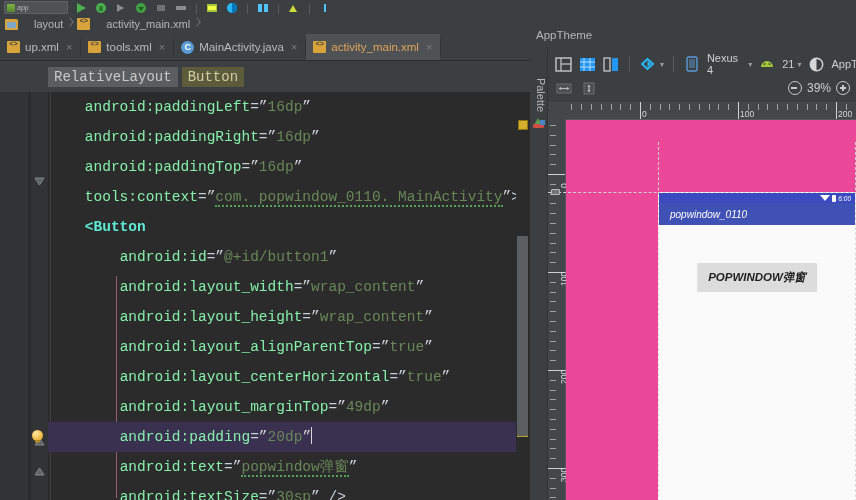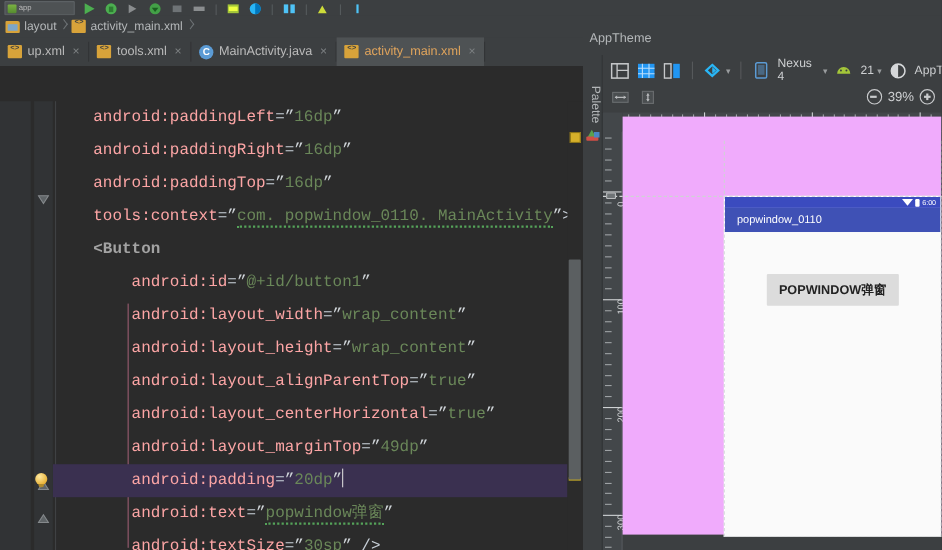--- a/index.html
+++ b/index.html
@@ -28,21 +28,21 @@
   .tb-ico { width: 14px; height: 13px; position: relative; flex: 0 0 auto; }
   .tb-ico svg { position: absolute; left: 0; bottom: 0; }
   .tb-sep { width: 1px; height: 10px; background: #555a5c; margin: 0 2px; align-self: flex-end; }
 
   
   .breadcrumb {
     position: absolute; left: 0; top: 14px; width: 530px; height: 20px;
     background: #3c3f41; display: flex; align-items: center; padding-left: 5px;
     font-size: 11px; color: #b4b7b9;
   }
-  .crumb { display: flex; align-items: center; gap: 4px; height: 20px; padding-right: 3px; }
+  .crumb { display: flex; align-items: center; gap: 16px; height: 20px; padding-right: 3px; }
   .crumb-arrow {
     width: 9px; height: 20px; position: relative; margin-right: 2px;
   }
   .crumb-arrow::after {
     content: ""; position: absolute; left: 1px; top: 5px;
     width: 5px; height: 5px; border-top: 1px solid #6e7376; border-right: 1px solid #6e7376;
     transform: rotate(45deg) skew(8deg,8deg);
   }
   .ico-folder {
     width: 13px; height: 11px; background: #d8a33a; border-radius: 1px 2px 1px 1px;
@@ -125,22 +125,22 @@
   }
 
   .code {
     position: absolute; left: 48px; top: 31px; width: 468px; height: 408px;
     font-family: "Liberation Mono", monospace; font-size: 14.5px;
     line-height: 30px; color: #a9b7c6; white-space: pre;
     overflow: hidden;
   }
   .cline { height: 30px; position: relative; padding-left: 2px; }
   .cline.hl { background: #3a3050; }
-  .c-attr { color: #fca5a5; }
-  .c-tag  { color: #a3a3a3; font-weight: bold; }
+  .c-attr { color: #86efac; }
+  .c-tag  { color: #5eead4; font-weight: bold; }
   .c-str  { color: #6a8759; }
   .c-q    { color: #cfd4d8; }
   .c-eq   { color: #c8d0d8; }
   .c-punc { color: #c8d0d8; }
   .wavy {
     border-bottom: 2px dotted #55a35a;
     padding-bottom: 0px;
   }
   .caret {
     display:inline-block; width: 1px; height: 17px; background: #d6d6d6;
@@ -233,22 +233,23 @@
   .ruler-v {
     position: absolute; left: 0; top: 18px; width: 18px; height: 380px;
     background: #43474a; border-right: 1px solid #55595c;
   }
   .ruler-corner { position:absolute; left:0; top:0; width:18px; height:18px; background:#43474a;}
   .tick { position: absolute; background: #9ea2a5; }
   .rlabel { position: absolute; font-size: 8.5px; color: #d7d9db; font-family: "Liberation Sans", sans-serif; }
   .rlabel.v { transform: rotate(-90deg); transform-origin: left top; }
 
   .canvas-bg {
-    position: absolute; left: 18px; top: 4px; width: 290px; height: 380px;
-    background: #f0abfc;
+    position: absolute; left: 18px; top: 18px; width: 290px; height: 380px;
+    background: #ec4899;
+    font-style: italic;
   }
   .guide-dash { position: absolute; }
   .guide-v {
     border-left: 1px dashed #cfd2d4; width: 0;
   }
   .guide-h {
     border-top: 1px dashed #cfd2d4; height: 0;
   }
   .handle-dot {
     position: absolute; width: 9px; height: 6px; border: 1px solid #b9bcbe;
@@ -393,20 +394,24 @@
       <span class="ico-xml"></span>
       <span>activity_main.xml</span>
       <span class="tab-close">×</span>
     </div>
     <div class="tab-div"></div>
     <div class="tab-filler"></div>
   </div>
 
   <div class="editor">
 
+    <div class="editor-crumbbar">
+      <span class="ecrumb">RelativeLayout</span>
+      <span class="ecrumb sel">Button</span>
+    </div>
 
     <div class="gutter"></div>
     <div class="gutter-fold">
       <div class="fold-mark" style="top:84px">
         <svg width="11" height="11">
             <polygon points="1,2 10,2 5.5,9" fill="#5f6467" stroke="#85898c" stroke-width="1"></polygon>
           </svg>
       </div>
       <div class="fold-mark" style="top:344px">
         <svg width="11" height="11">

